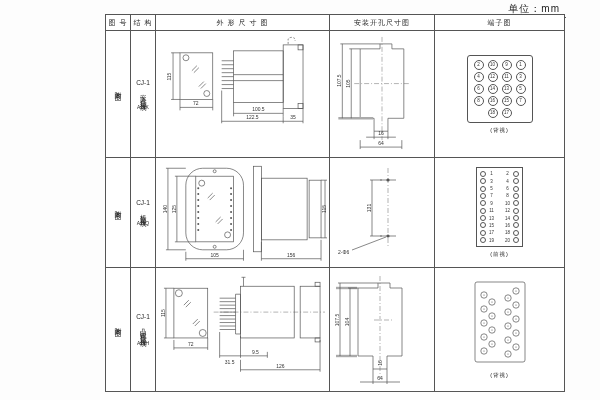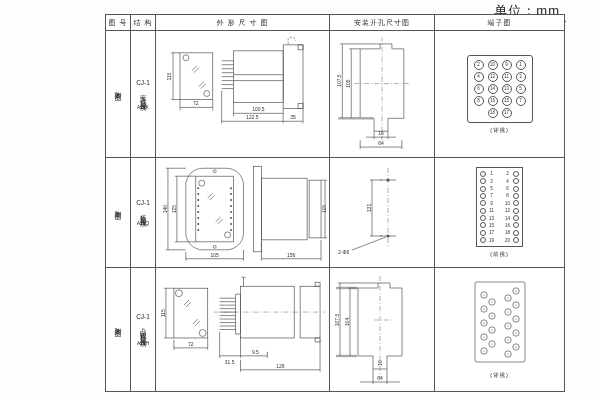--- a/index.html
+++ b/index.html
@@ -1,18 +1,18 @@
 <!DOCTYPE html>
 <html><head>
 <meta charset="utf-8">
 <style>
   html,body{margin:0;padding:0;}
   body{width:600px;height:400px;background:#fdfdfd;position:relative;
        font-family:"Liberation Sans","DejaVu Sans",sans-serif;color:#222;overflow:hidden;}
-  .unit{position:absolute;top:2px;right:34px;font-size:13px;letter-spacing:1px;
+  .unit{position:absolute;top:2px;right:34px;font-size:10px;letter-spacing:1px;
         border-bottom:1px solid #555;padding:0 6px 1px 6px;}
   .tbl{position:absolute;left:105px;top:14px;width:460px;height:378px;
        border:1px solid #555;box-sizing:border-box;display:grid;
        grid-template-columns:25px 25px 174px 105px auto;
        grid-template-rows:16px 127px 110px auto;background:#fff;}
   .cell{border-right:1px solid #555;border-bottom:1px solid #555;box-sizing:border-box;
         display:flex;align-items:center;justify-content:center;position:relative;overflow:hidden;}
   .lastcol{border-right:none;}
   .lastrow{border-bottom:none;}
   .hdr{font-size:7px;letter-spacing:1px;white-space:nowrap;}

